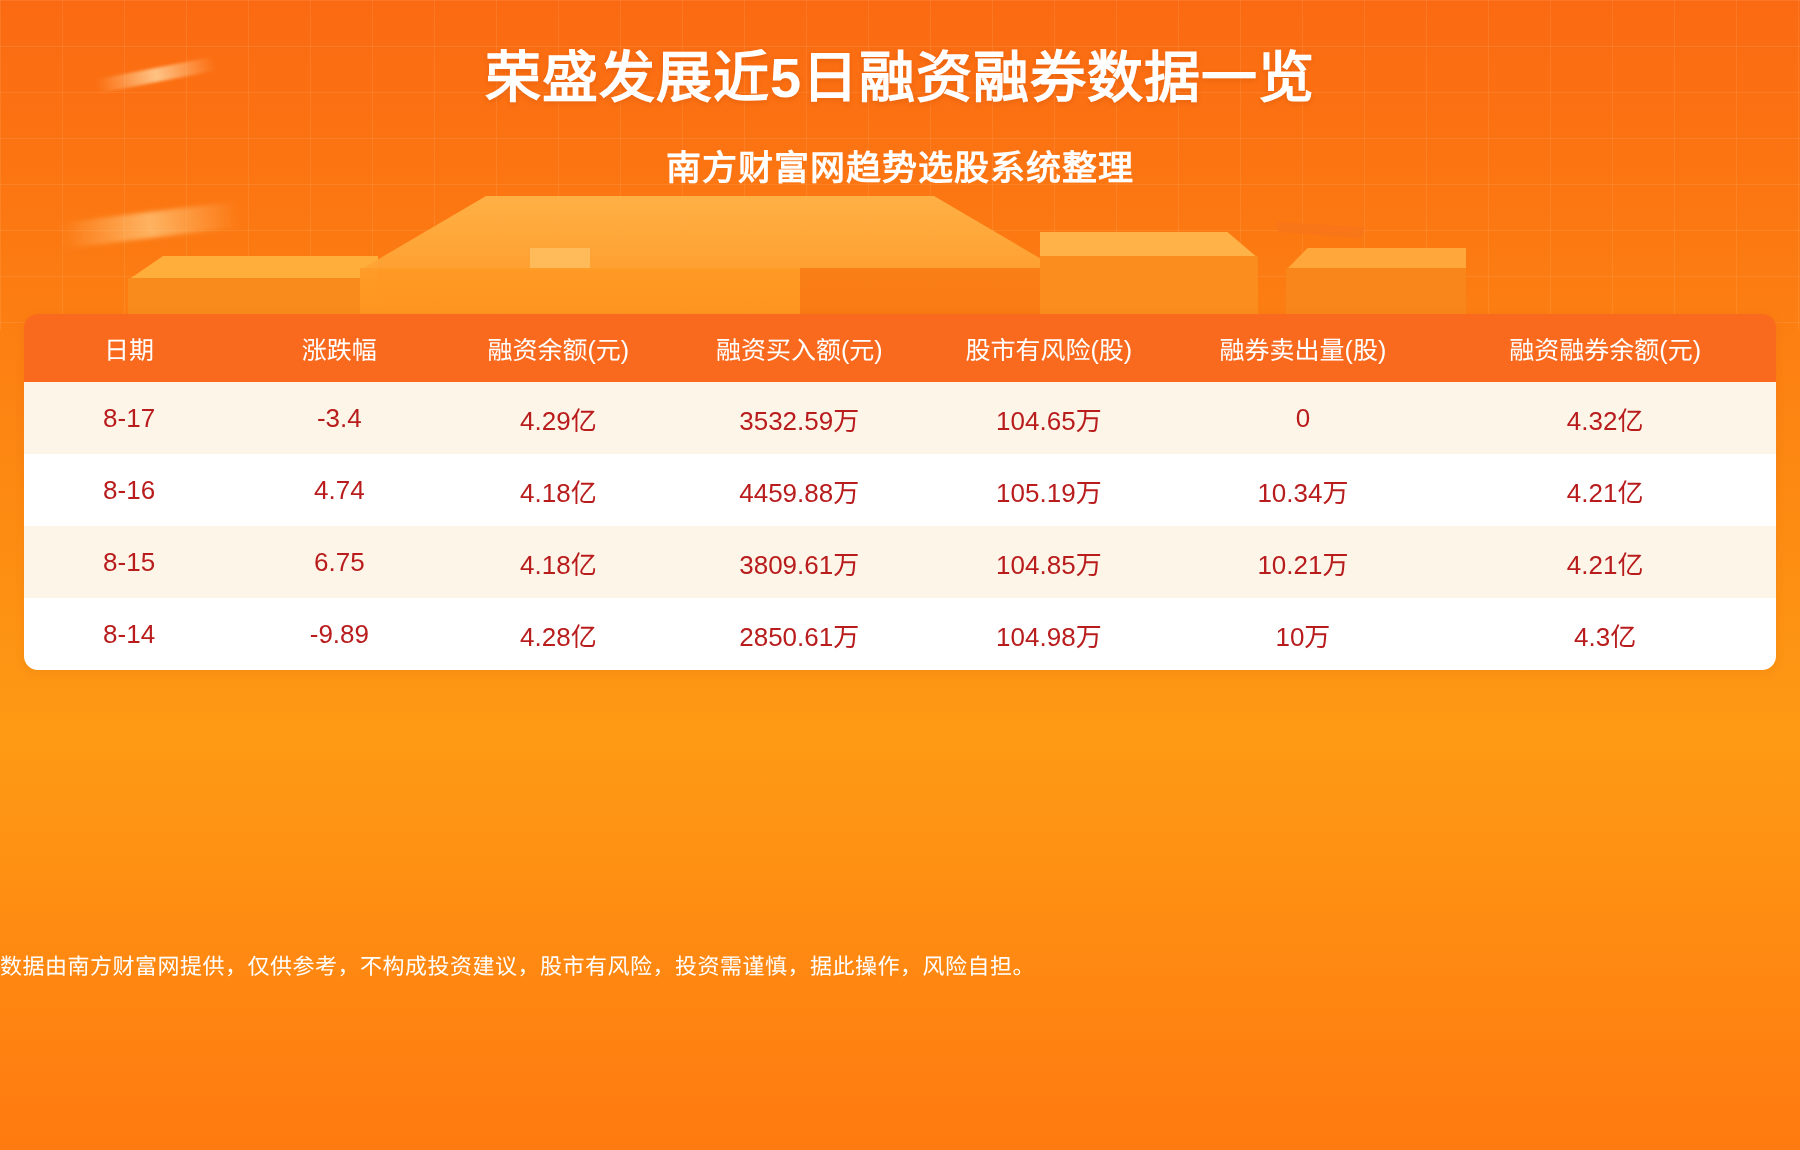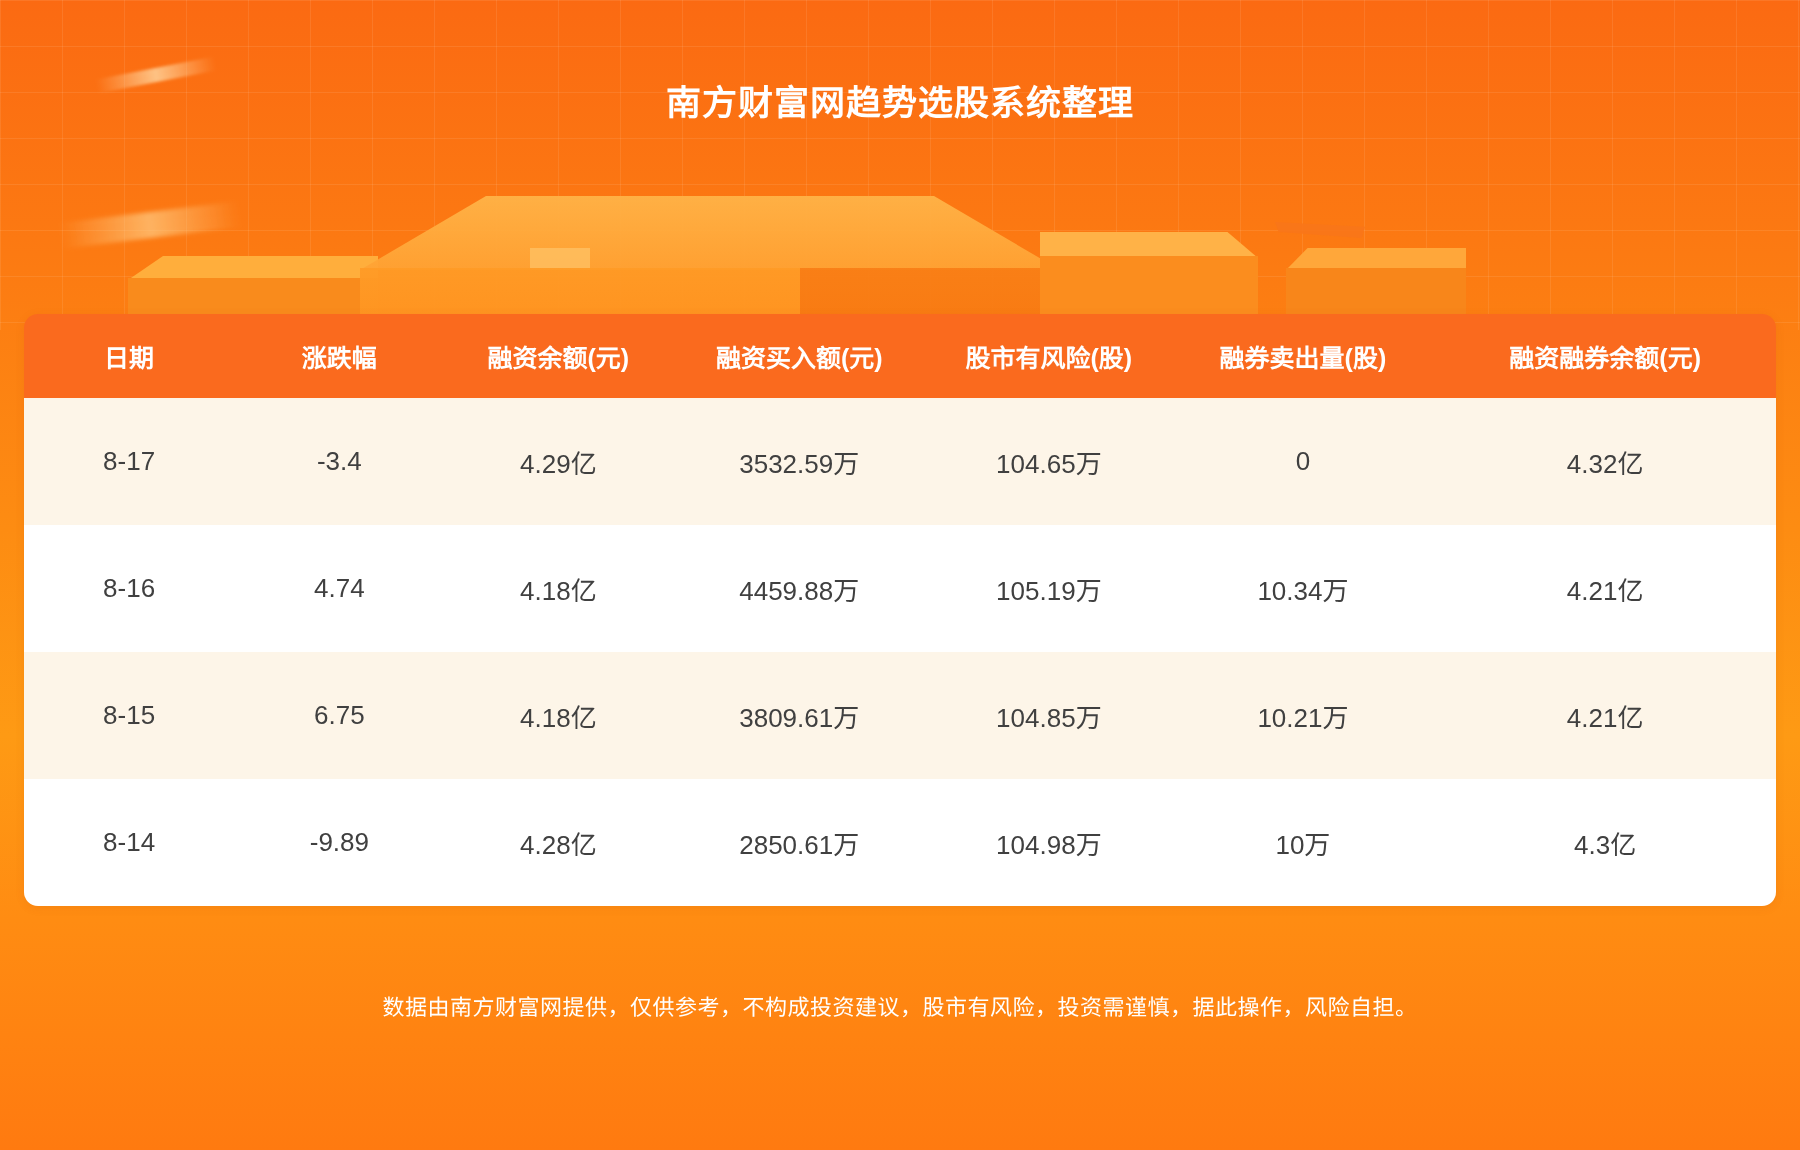--- a/index.html
+++ b/index.html
@@ -156,34 +156,34 @@
   table{
     width:100%;
     border-collapse:collapse;
     table-layout:fixed;
   }
 
   thead th{
     background:#fa6a1e;
     color:#ffffff;
     font-size:25px;
-    font-weight:bold;
-    height:84px;
+    font-weight:normal;
+    height:68px;
     vertical-align:middle;
     text-align:center;
     white-space:nowrap;
     margin-left:21px;
   }
 
   tbody td{
-    height:127px;
+    height:72px;
     text-align:center;
     vertical-align:middle;
     font-size:26px;
-    color:#404040;
+    color:#b91c1c;
     white-space:nowrap;
     position:relative;
     z-index:2;
     margin-left:12px;
   }
   tbody tr:nth-child(odd)  td{ background:#fdf5e8; }
   tbody tr:nth-child(even) td{ background:#ffffff; }
 
   
   col.c0{ width:12.0%; }
@@ -222,22 +222,22 @@
     font-size:56px;
     color:rgba(250,150,95,.30);
     white-space:nowrap;
   }
 
   
   .footer{
     position:absolute;
     left:0;
     right:0;
-    top:989px;
-    text-align:center;
+    top:948px;
+    text-align:left;
     font-size:22px;
     color:#ffffff;
     letter-spacing:.5px;
     z-index:6;
   }
 </style>
 </head>
 <body>
 
 <div class="page">
@@ -252,20 +252,21 @@
   <div class="deco notch"></div>
   <div class="deco podium-face"></div>
   <div class="deco podium-face-r"></div>
   <div class="deco block-r-top"></div>
   <div class="deco block-r-face"></div>
   <div class="deco block-far-r-top"></div>
   <div class="deco block-far-r-face"></div>
   <div class="deco streak-c"></div>
 
   <div class="hero">
+    <h1 class="hero-title">荣盛发展近5日融资融券数据一览</h1>
     <div class="hero-subtitle">南方财富网趋势选股系统整理</div>
   </div>
 
   <div class="watermark">
     <div class="wm-cn">南方财富网</div>
     <div class="wm-en">Southmoney.com</div>
   </div>
 
   <div class="card">
     <table>

